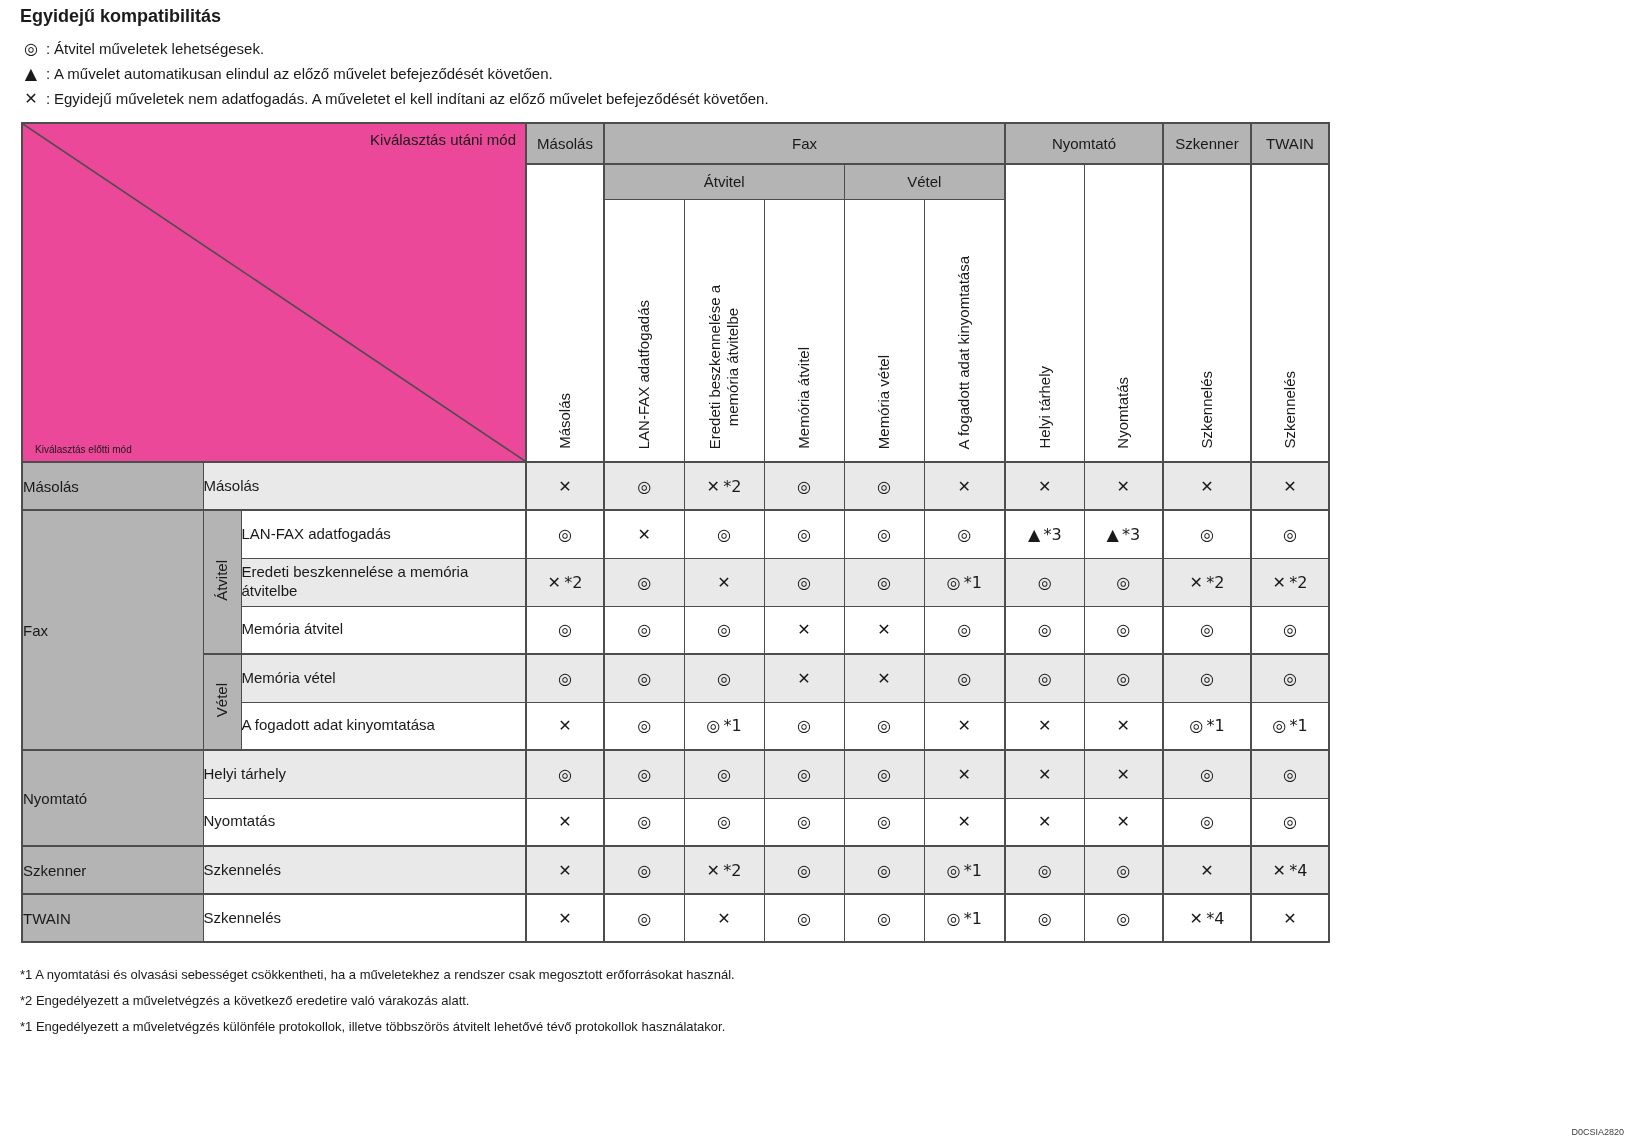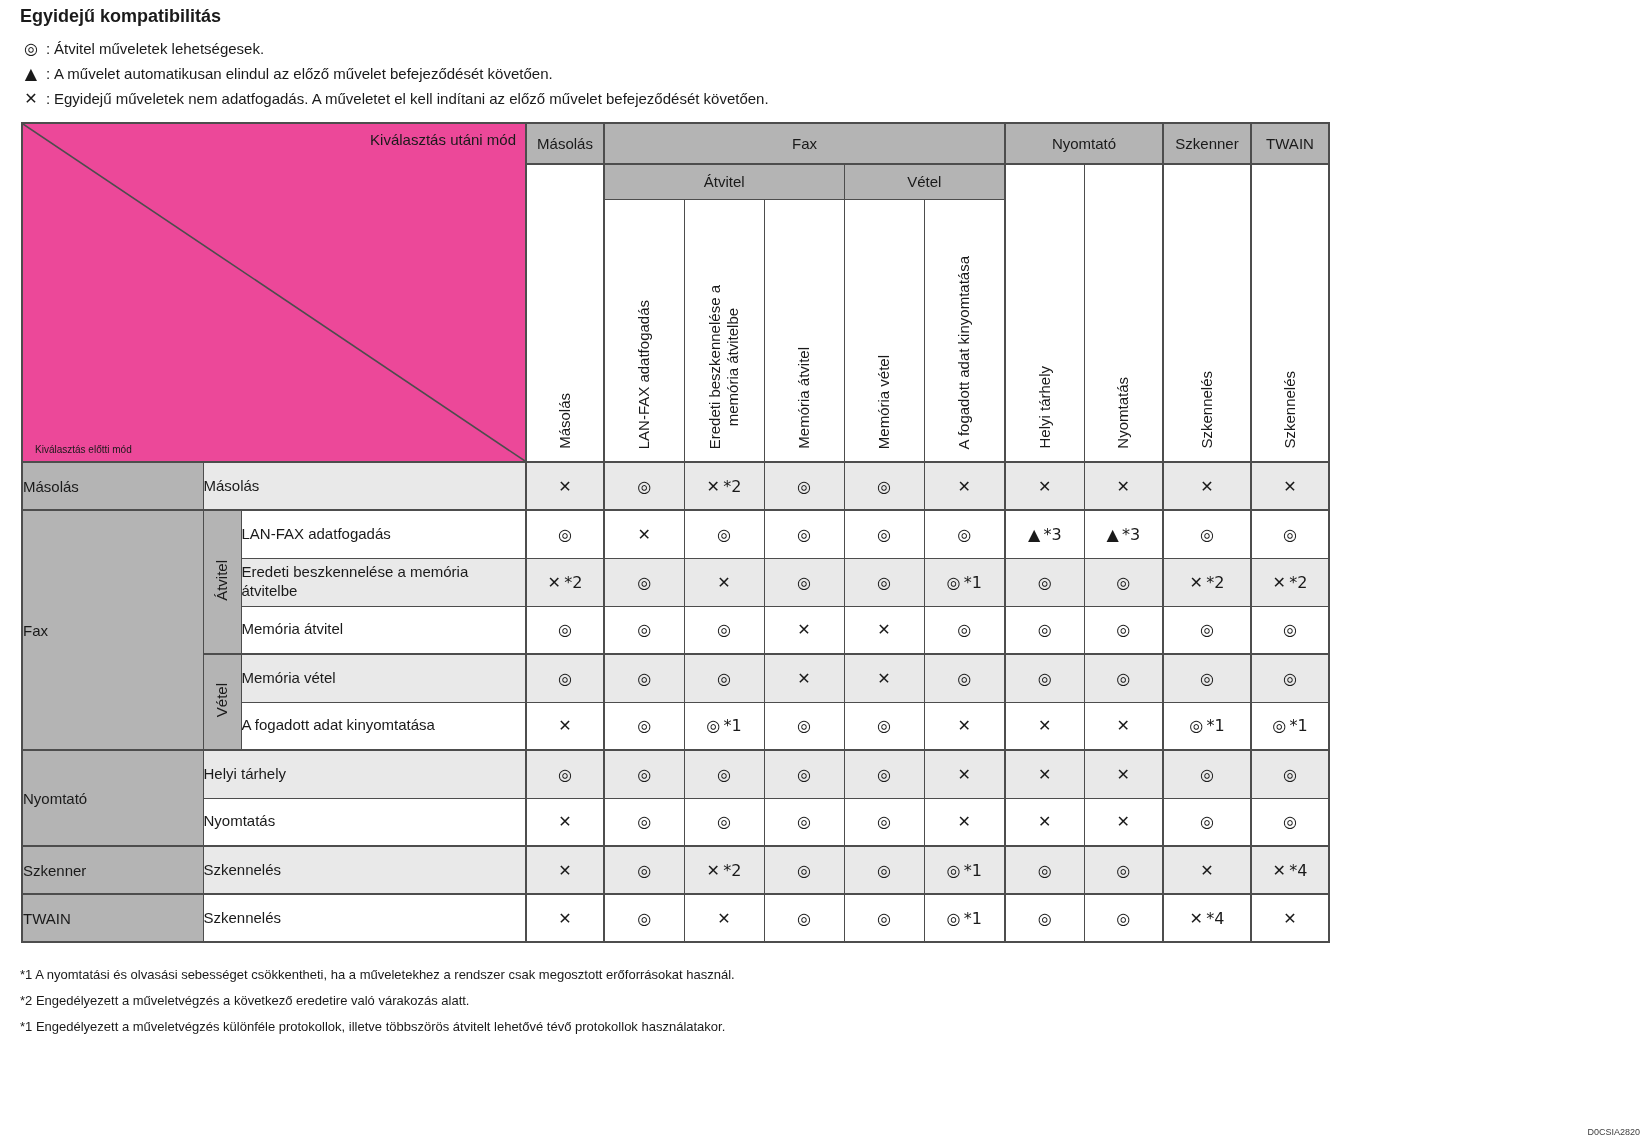--- a/index.html
+++ b/index.html
@@ -56,21 +56,21 @@
     white-space:pre-line;line-height:1.2;font-size:15px;margin-bottom:9px;
   }
   .t-sublabel .vtext{margin-bottom:0;}
 
   .corner{position:relative;background:#ec4899;padding:0;}
   .corner svg{position:absolute;left:0;top:0;width:100%;height:100%;display:block;}
   .corner-top{position:absolute;top:7px;right:9px;font-size:15px;}
   .corner-bottom{position:absolute;bottom:6px;left:12px;font-size:10px;}
 
   .footnotes{position:absolute;left:20px;top:962px;font-size:13px;line-height:26px;}
-  .doc-id{position:absolute;right:3px;bottom:3px;font-size:9px;color:#3c3c3c;}
+  .doc-id{position:absolute;right:19px;bottom:3px;font-size:9px;color:#3c3c3c;}
 </style>
 </head>
 <body>
 
 <div class="canvas">
 
   <div class="page-title">Egyidejű kompatibilitás</div>
 
   <div class="legend">
     <div class="legend-row">

